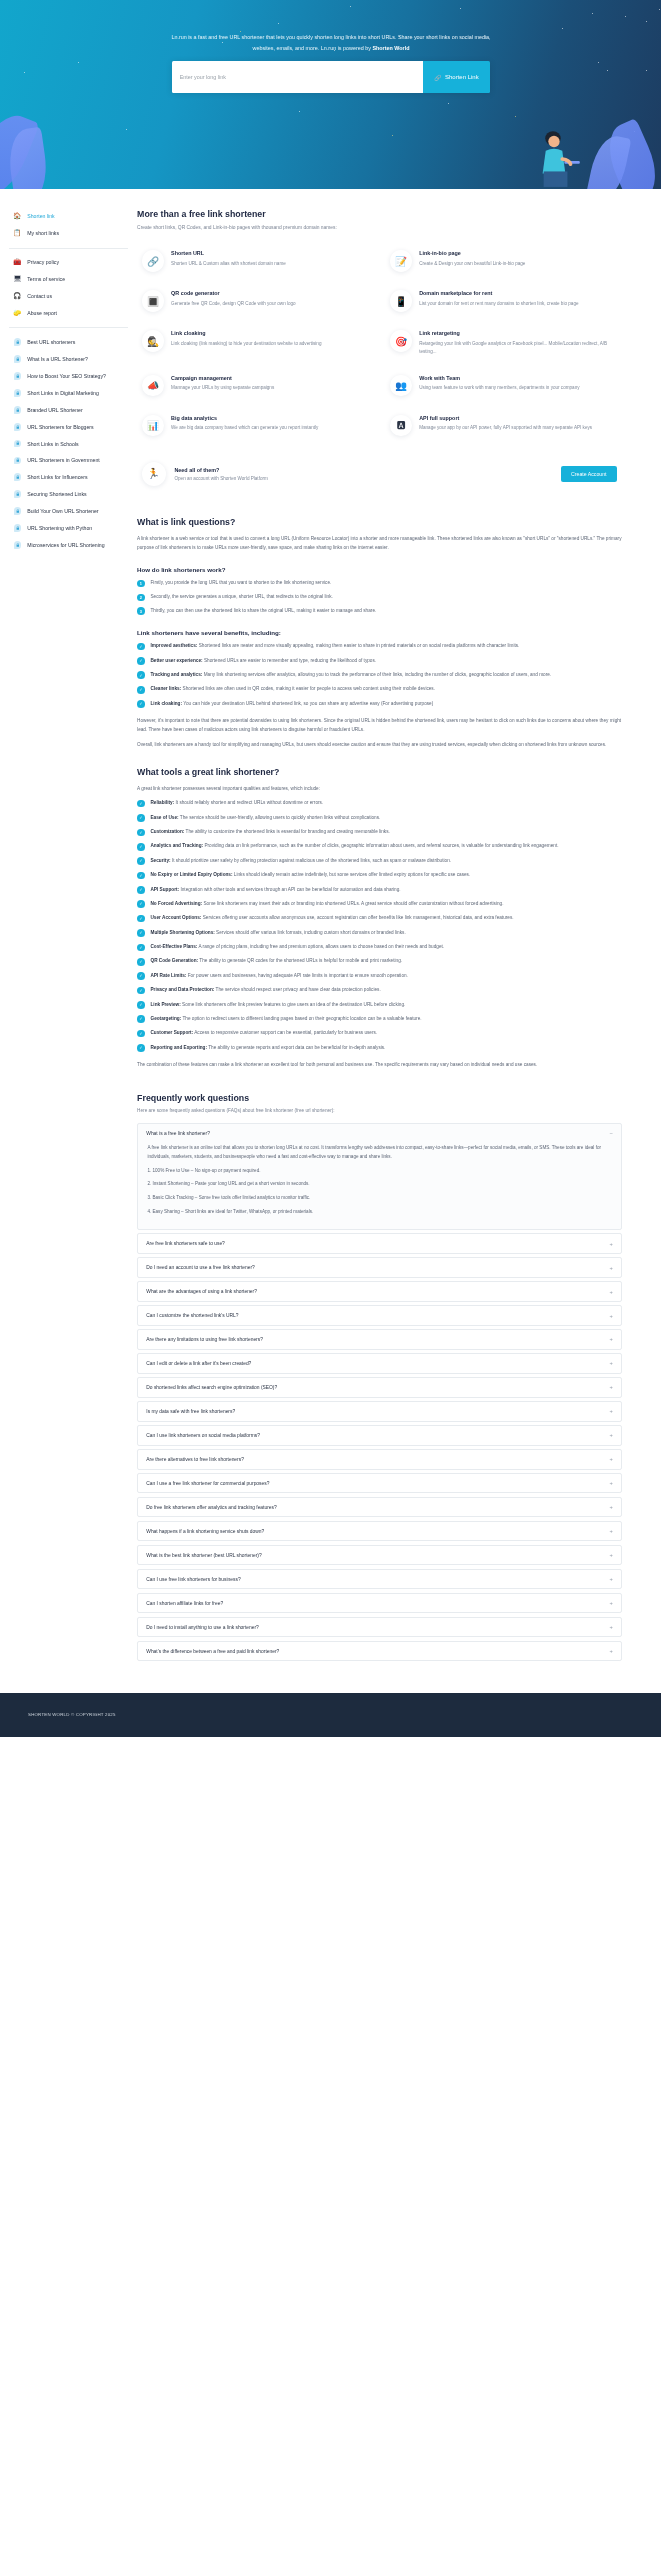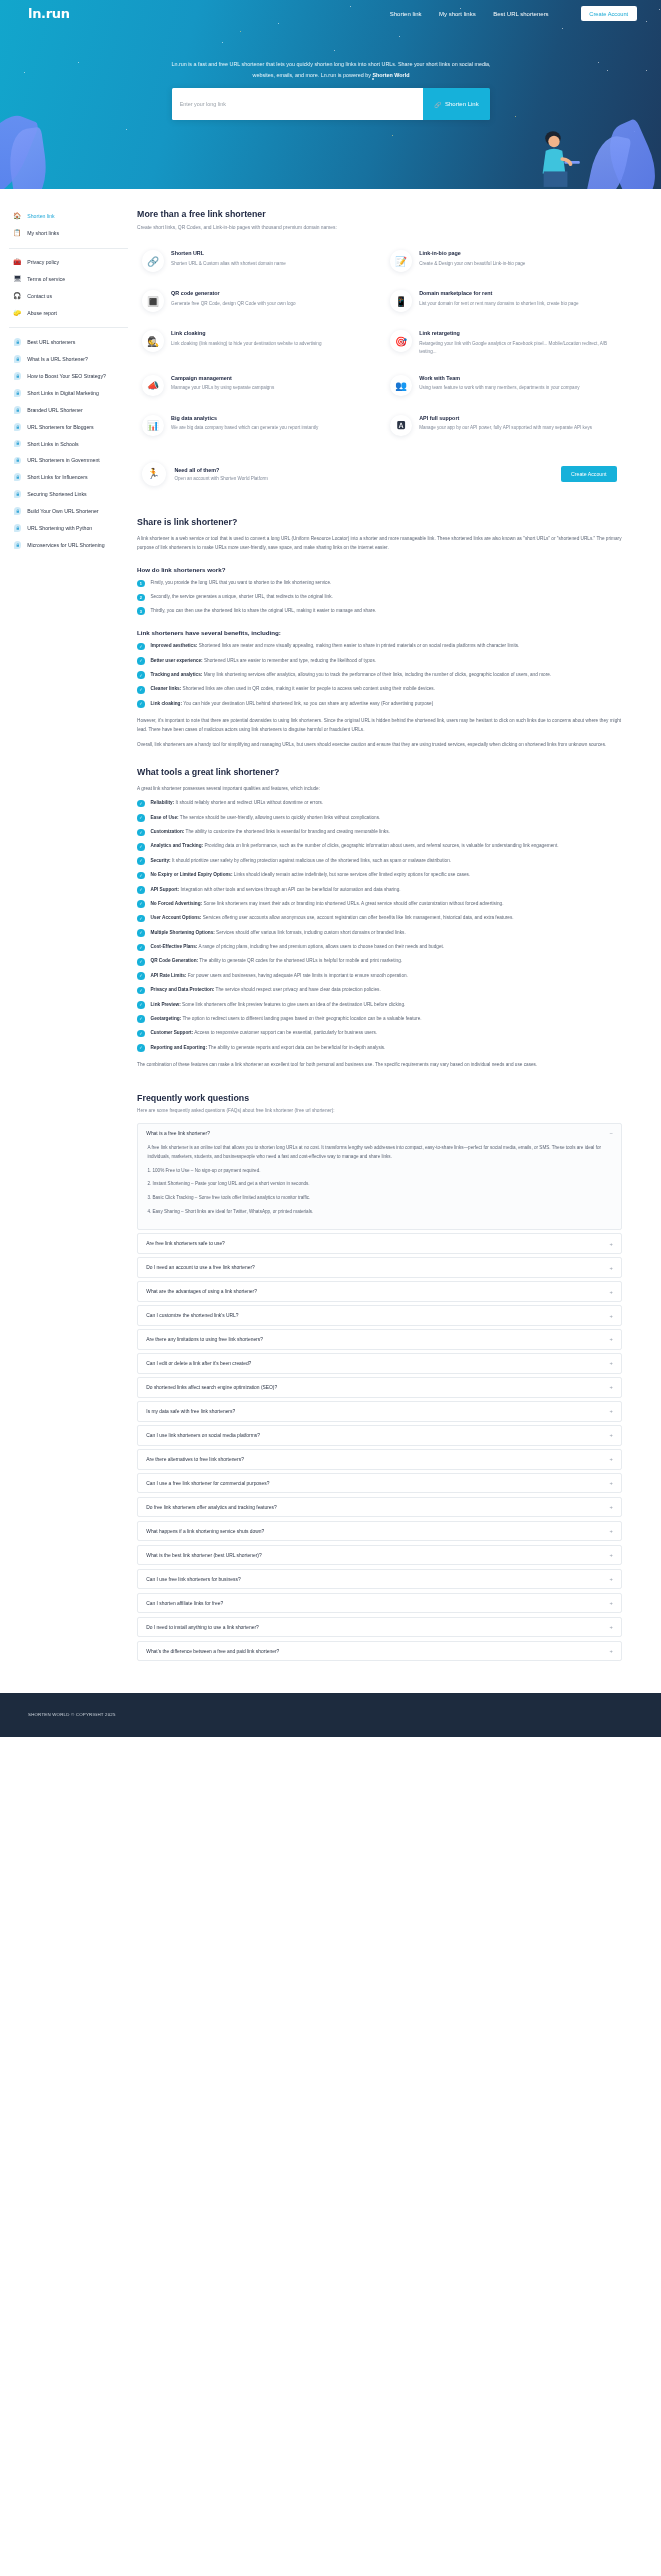--- a/index.html
+++ b/index.html
@@ -227,29 +227,20 @@
       <div class="star" style="left: 621px; top: 178px; width: 1px; height: 1px;"></div>
       <div class="star" style="left: 634px; top: 131px; width: 1px; height: 1px;"></div>
       <div class="star" style="left: 78px; top: 62px; width: 1px; height: 1px;"></div>
     </div>
 
   <div class="leaf" style="left:-20.6px; top:112px; width:46px; height:88px; transform:rotate(22deg);"></div>
   <div class="leaf" style="left:10.3px; top:129px; width:36px; height:72px; transform:rotate(-8deg); background:linear-gradient(160deg,#7e9bf7,#6a86f2);"></div>
   <div class="leaf" style="right:9.3px; top:123px; width:41px; height:77px; transform:rotate(-24deg);"></div>
   <div class="leaf" style="right:37px; top:135px; width:33px; height:66px; transform:rotate(12deg); background:linear-gradient(160deg,#7e9bf7,#6a86f2);"></div>
 
-  <div class="topbar">
-    <div class="logo">ln.run</div>
-    <nav class="nav">
-      <a href="#">Shorten link</a>
-      <a href="#">My short links</a>
-      <a href="#">Best URL shorteners</a>
-      <button class="btn-create">Create Account</button>
-    </nav>
-  </div>
 
   <div class="hero-body">
     <div class="hero-sub">
       <span>Ln.run is a fast and free URL shortener that lets you quickly shorten long links into short URLs. Share your short links on social media, websites, emails, and more. Ln.run is powered by </span><b>Shorten World</b>
     </div>
     <div class="shorten-form">
       <input type="text" placeholder="Enter your long link" style="">
       <button class="shorten-btn">
         <span>🔗</span>
         <span>Shorten Link</span>
@@ -515,21 +506,21 @@
     <div class="cta-row">
       <span class="cta-ico">🏃</span>
       <div class="cta-txt">
         <h3>Need all of them?</h3>
         <p>Open an account with Shorten World Platform</p>
       </div>
       <button class="cta-btn">Create Account</button>
     </div>
 
     <section class="article">
-      <h2>Share is link shortener?</h2>
+      <h2>What is link questions?</h2>
       <p>A link shortener is a web service or tool that is used to convert a long URL (Uniform Resource Locator) into a shorter and more manageable link. These shortened links are also known as "short URLs" or "shortened URLs." The primary purpose of link shorteners is to make URLs more user-friendly, save space, and make sharing links on the internet easier.</p>
 
       <h3>How do link shorteners work?</h3>
       <ol class="numlist" id="how-steps">
           <li>Firstly, you provide the long URL that you want to shorten to the link shortening service.</li>
           <li>Secondly, the service generates a unique, shorter URL, that redirects to the original link.</li>
           <li>Thirdly, you can then use the shortened link to share the original URL, making it easier to manage and share.</li>
         </ol>
 
       <h3>Link shorteners have several benefits, including:</h3>

